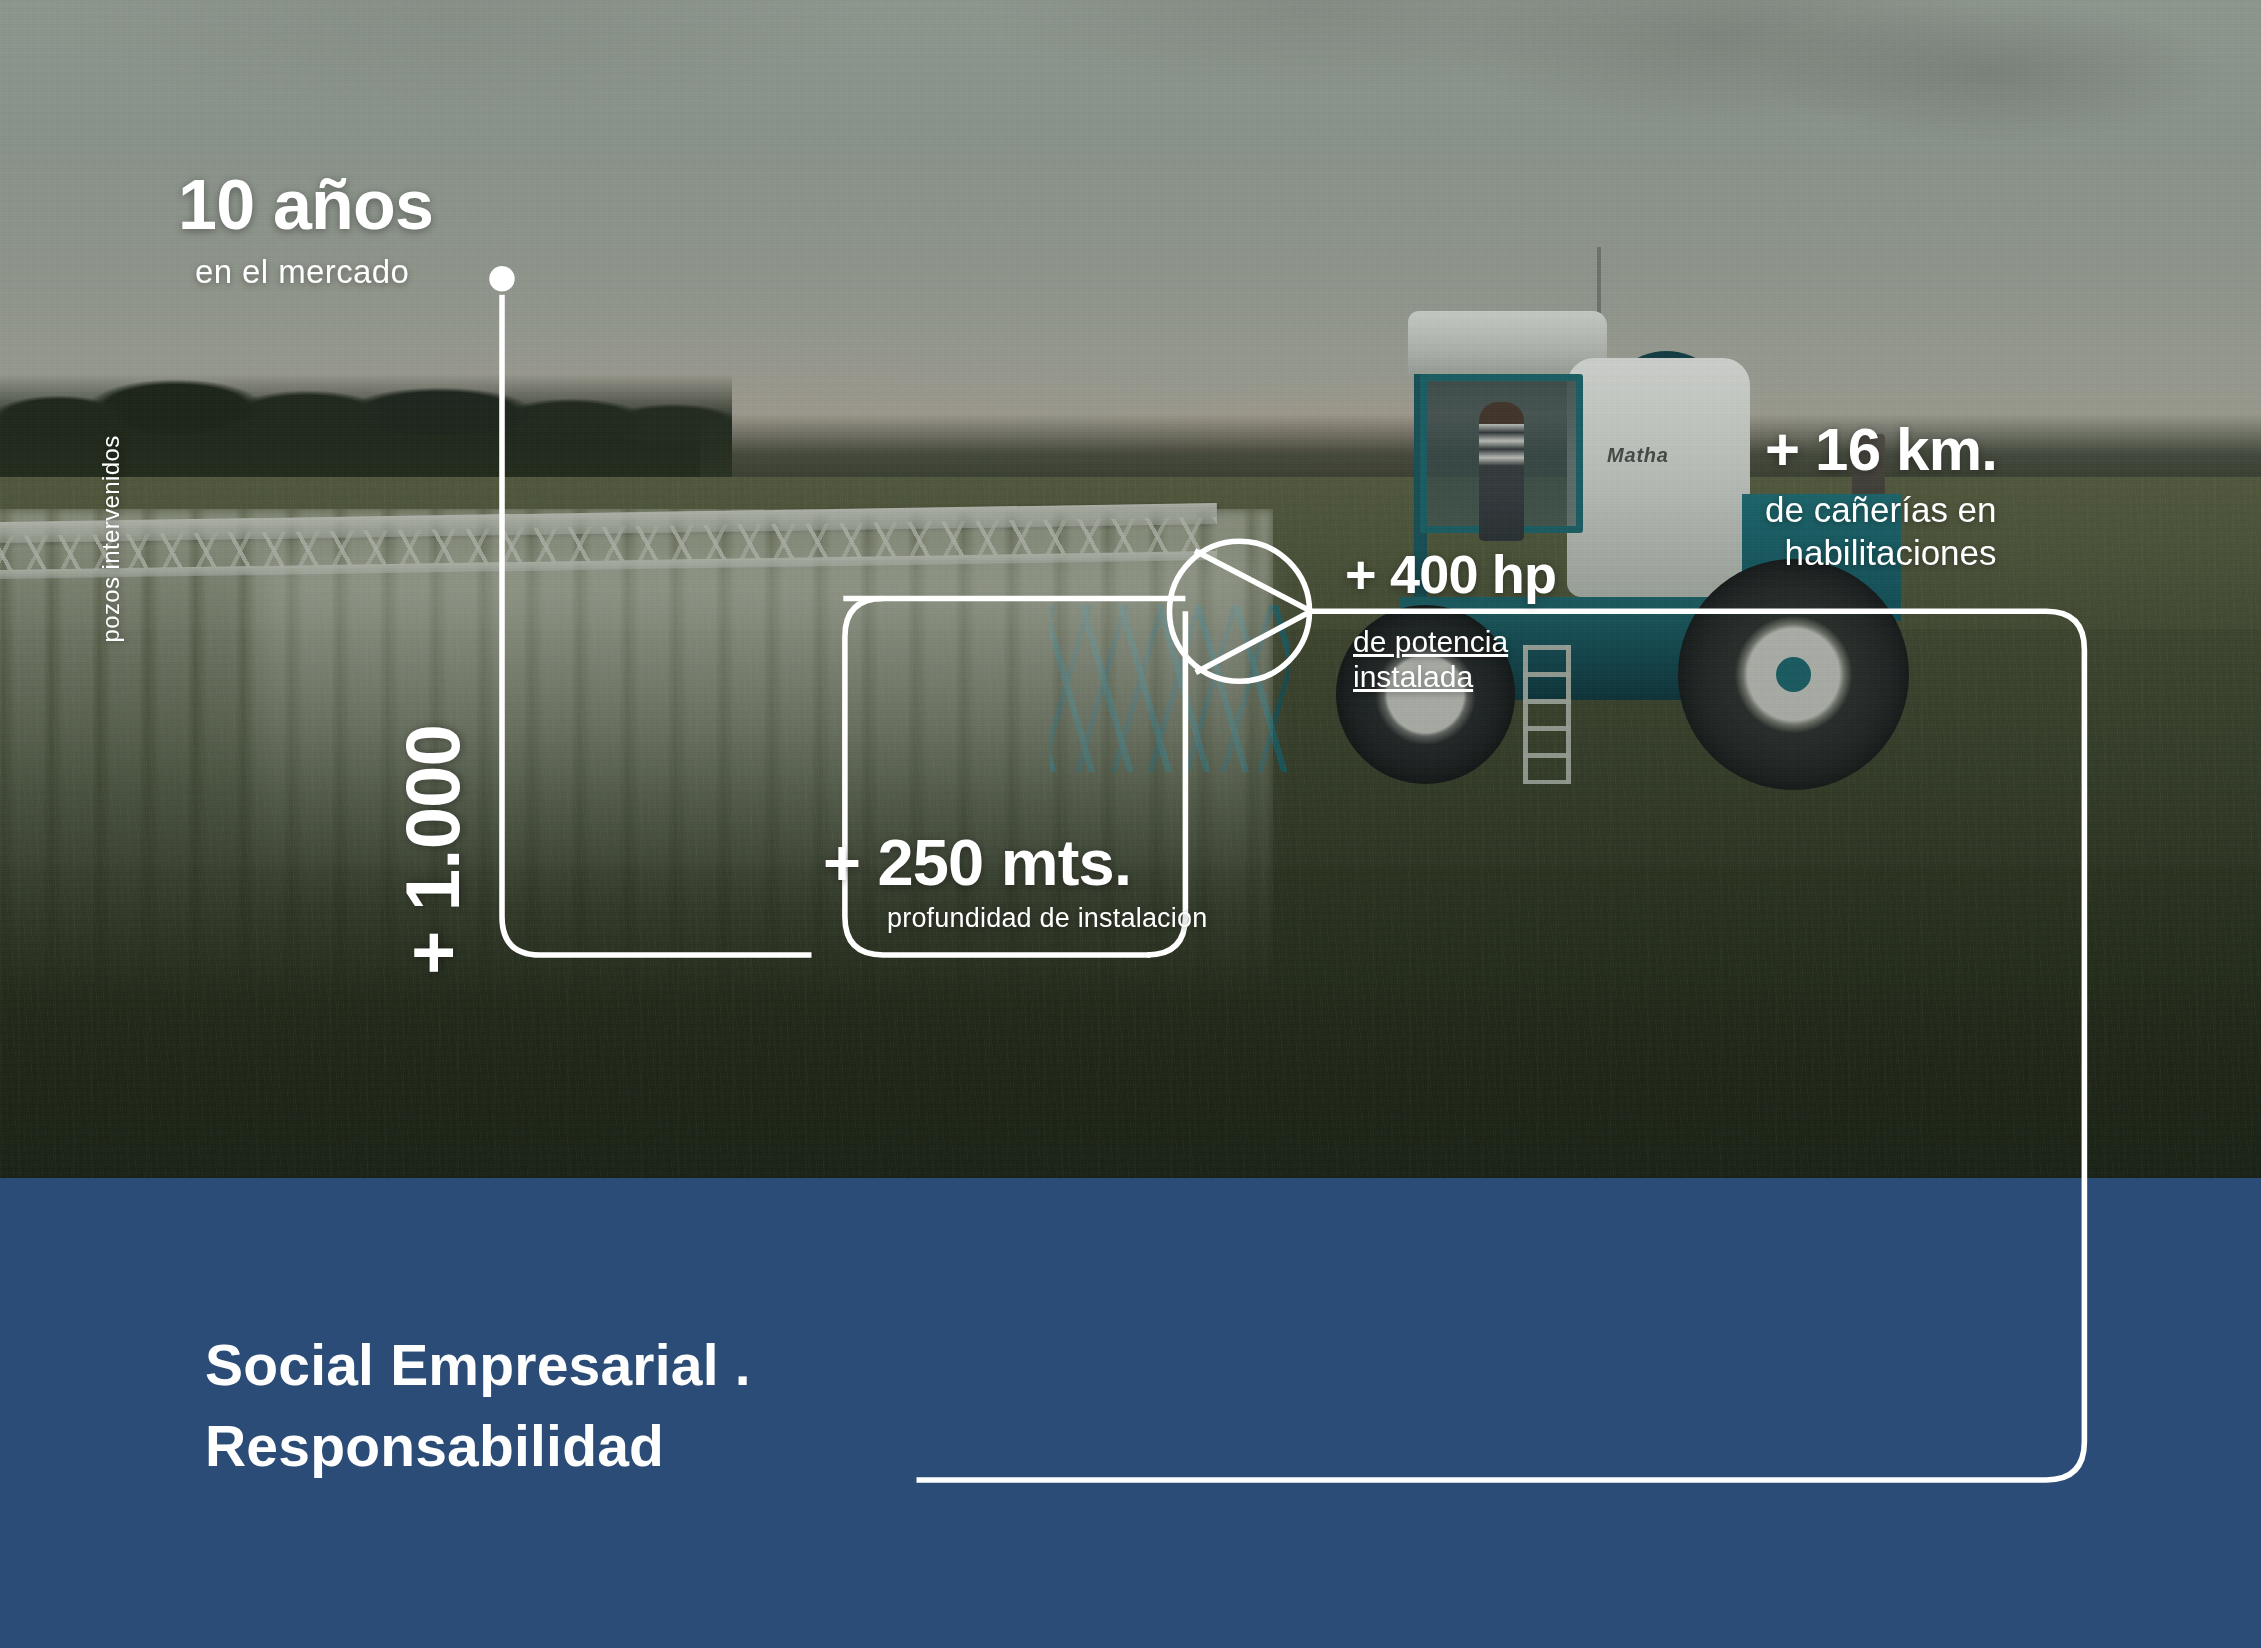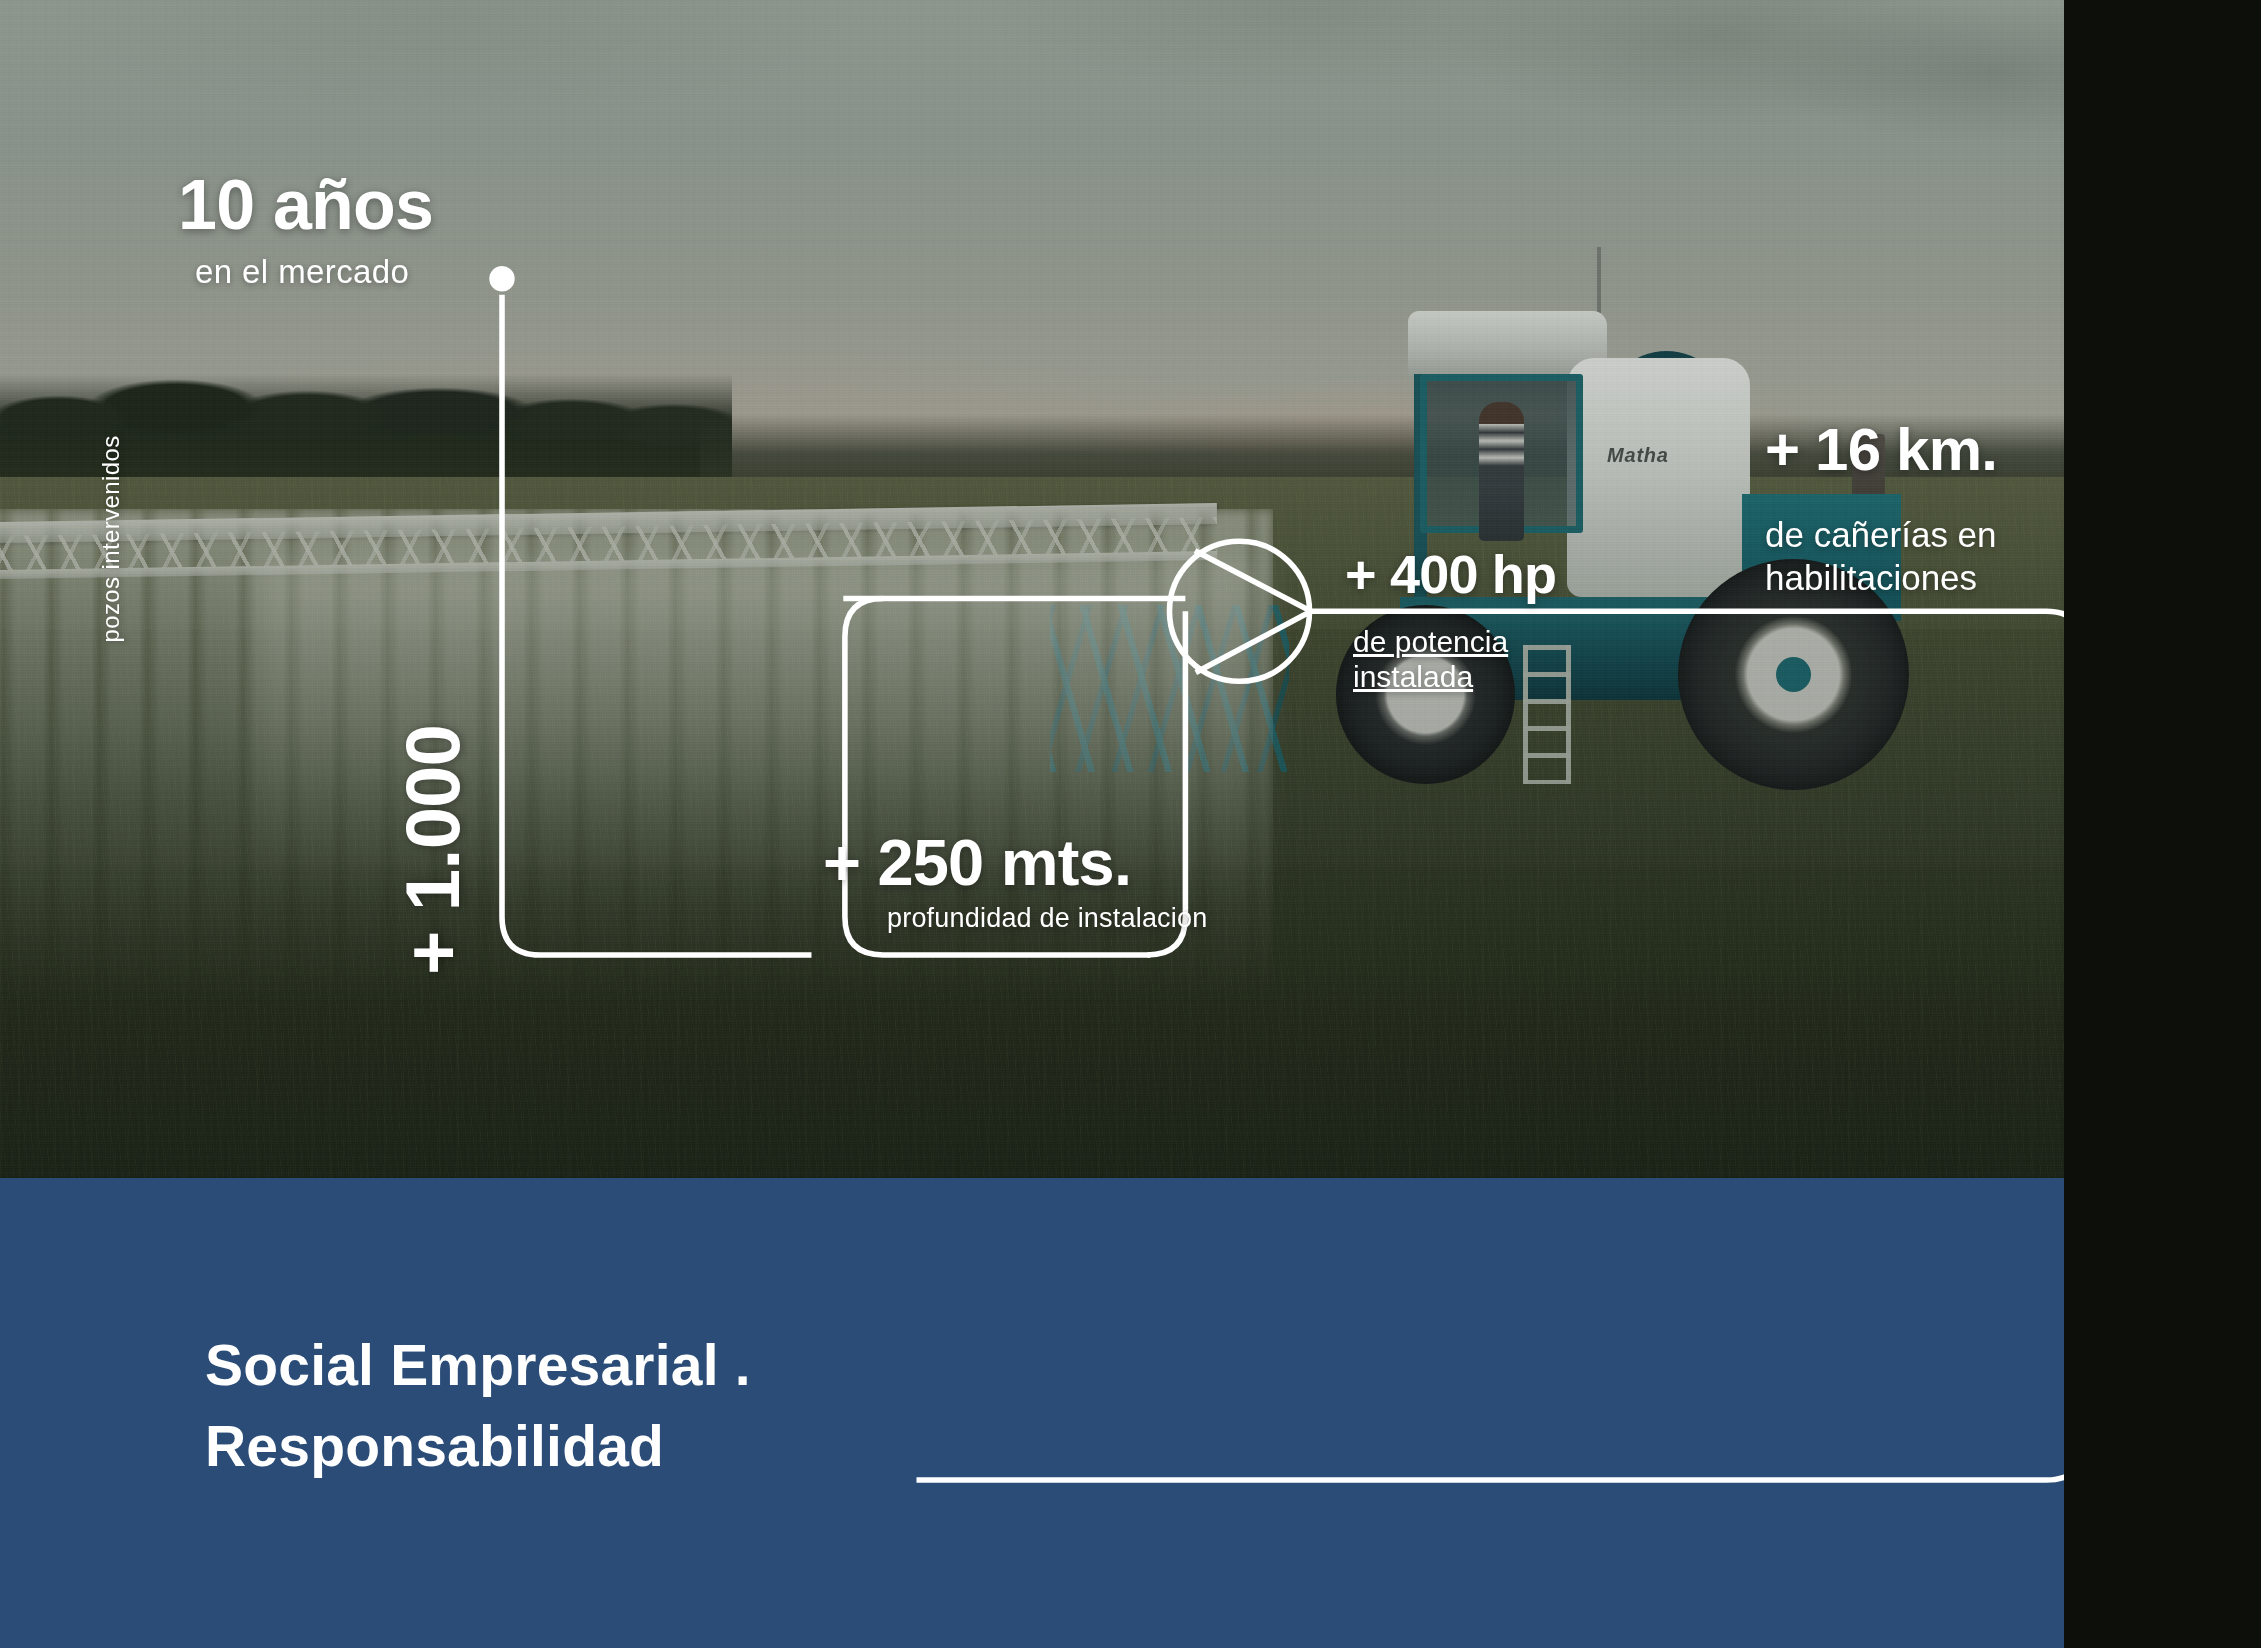--- a/index.html
+++ b/index.html
@@ -2,21 +2,21 @@
 <html style="font-size:12.7px"><head>
 <meta charset="utf-8">
 <style>
   html, body {
     margin: 0;
     padding: 0;
     background: #0c0f0a;
   }
   #canvas {
     position: relative;
-    width: 2064px;
+    width: 2261px;
     height: 1649px;
     overflow: hidden;
     font-family: "Liberation Sans", sans-serif;
     background: #4a5148;
   }
 
   
   .photo {
     position: absolute;
     left: 0; top: 0;
@@ -250,21 +250,21 @@
   #t-mil        { position:absolute; left:258px;  top:812px; font-size:76px; letter-spacing:-0.8px;
                   transform: rotate(-90deg); transform-origin: center center; width: 350px; text-align:center; }
 
   #t-250        { position:absolute; left:823px; top:830px; font-size:65px; letter-spacing:-0.8px; }
   #t-250-sub    { position:absolute; left:887px; top:903px; font-size:27px; letter-spacing:0.2px; }
 
   #t-400        { position:absolute; left:1345px; top:547px;  font-size:54px; letter-spacing:-0.8px; }
   #t-400-sub    { position:absolute; left:1353px; top:625px;  font-size:30px;text-decoration:underline; }
 
   #t-10km       { position:absolute; left:1765px; top:420px;  font-size:60px; letter-spacing:-0.8px; }
-  #t-10km-sub   { position:absolute; left:1765px; top:514px;  font-size:35px; line-height:1.22; }
+  #t-10km-sub   { position:absolute; left:1765px; top:489px;  font-size:35px; line-height:1.22;text-align:right; }
 
   .rse {
     position: absolute; left: 205px; top: 1325px;
     color: #ffffff; font-weight: 700; font-size: 57px; line-height: 1.42;
     letter-spacing: 0.2px; white-space: nowrap;
   }
 </style>
 </head>
 <body>
 

